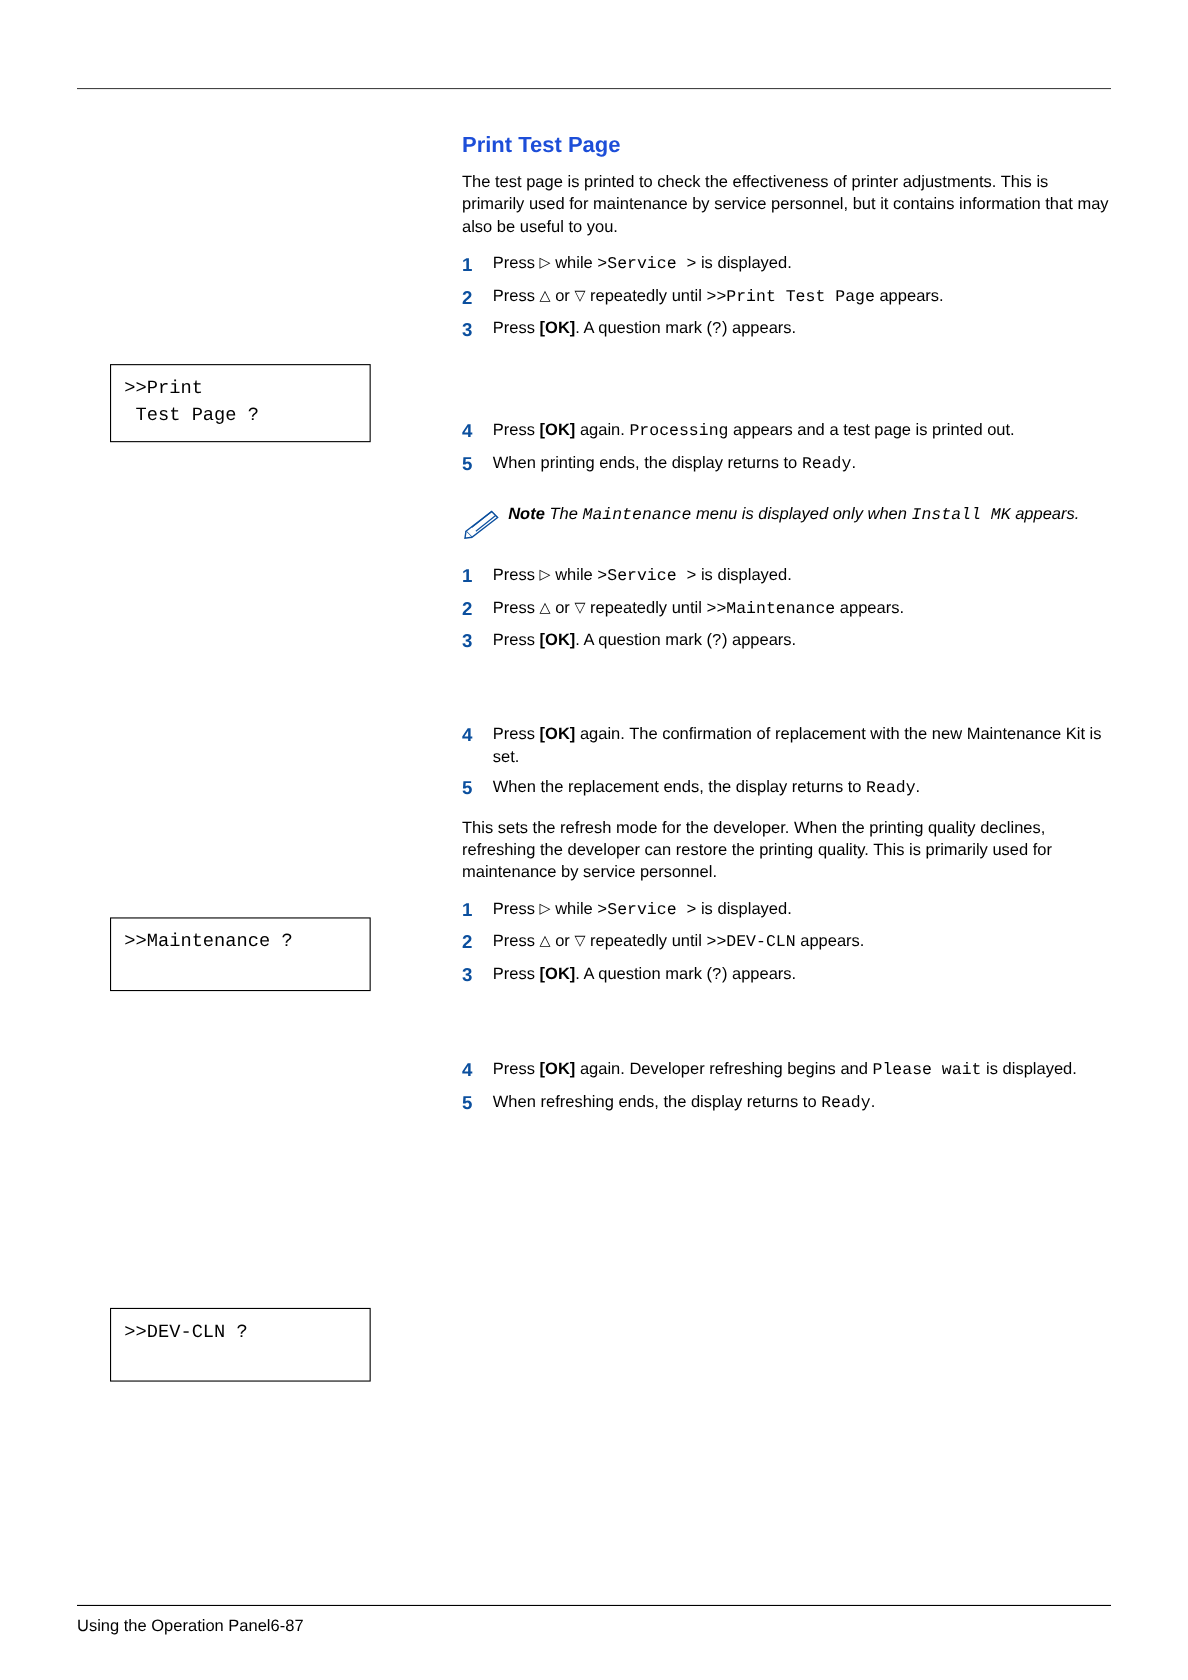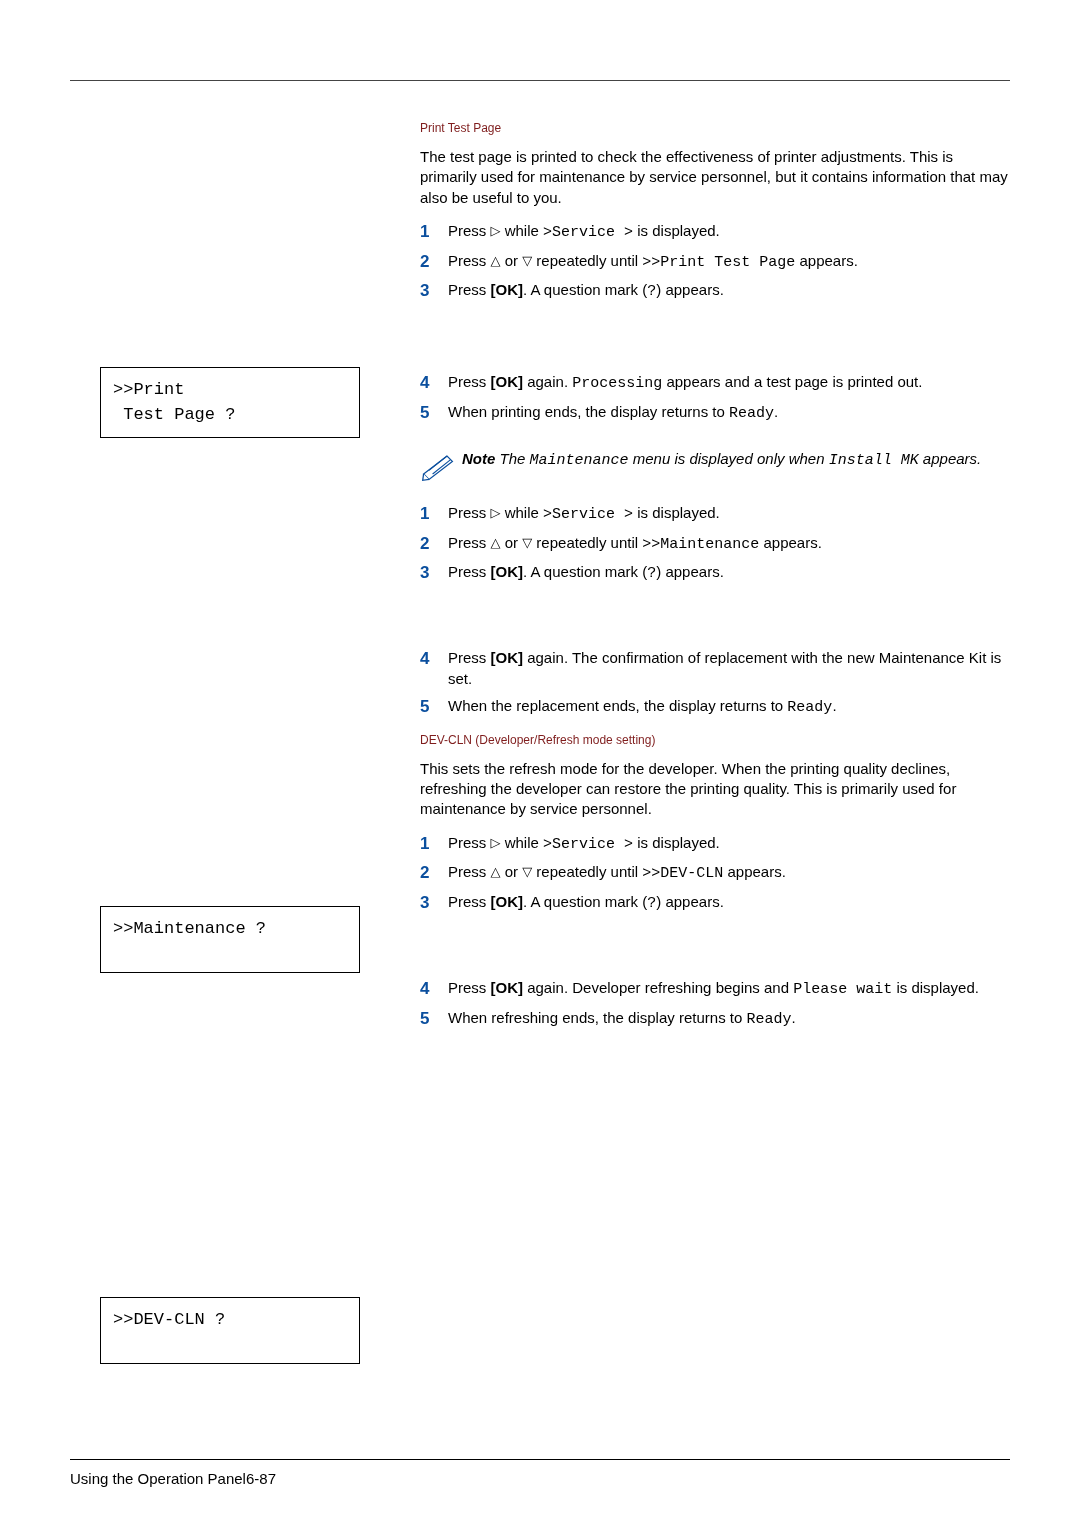--- a/index.html
+++ b/index.html
@@ -24,23 +24,23 @@
   }
   .leftcol {
     width: 320px;
     flex-shrink: 0;
   }
   .rightcol {
     flex: 1;
     padding-left: 30px;
   }
   .heading {
-    color: #7f1d1d;
-    font-weight: normal;
-    font-size: 12px;
+    color: #1d4ed8;
+    font-weight: bold;
+    font-size: 20px;
     margin-bottom: 12px;
   }
   .para {
     font-size: 15px;
     line-height: 1.35;
     margin-bottom: 12px;
   }
   .step {
     display: flex;
     align-items: flex-start;
@@ -60,25 +60,24 @@
     font-family: Arial, sans-serif;
     display: inline-block;
     font-size: 13px;
     vertical-align: 1px;
   }
   .lcdbox {
     border: 1px solid #000;
     font-family: "Courier New", monospace;
     font-size: 17px;
     padding: 10px 12px 10px 12px;
-    width: 260px;
+    width: 237px;
     margin-left: 30px;
     line-height: 1.45;
     white-space: pre;
-    margin-top: 36px;
   }
   .lcd-wrap {
     padding-top: 0;
   }
   .notebox {
     display: flex;
     align-items: flex-start;
     margin: 10px 0 16px 0;
     font-style: italic;
   }
@@ -221,21 +220,20 @@
     </div>
     <div class="step">
       <span class="num">5</span>
       <span class="txt">
         <span>When the replacement ends, the display returns to </span><span class="mono">Ready</span><span>.</span>
       </span>
     </div>
 
     <div class="section-gap"></div>
 
-    <div class="heading">DEV-CLN (Developer/Refresh mode setting)</div>
     <div class="para">This sets the refresh mode for the developer. When the printing quality declines, refreshing the developer can restore the printing quality. This is primarily used for maintenance by service personnel.</div>
 
     <div class="step">
       <span class="num">1</span>
       <span class="txt">
         <span>Press </span><span class="tri">▷</span><span> while </span><span class="mono">&gt;Service &gt;</span><span> is displayed.</span>
       </span>
     </div>
     <div class="step">
       <span class="num">2</span>

